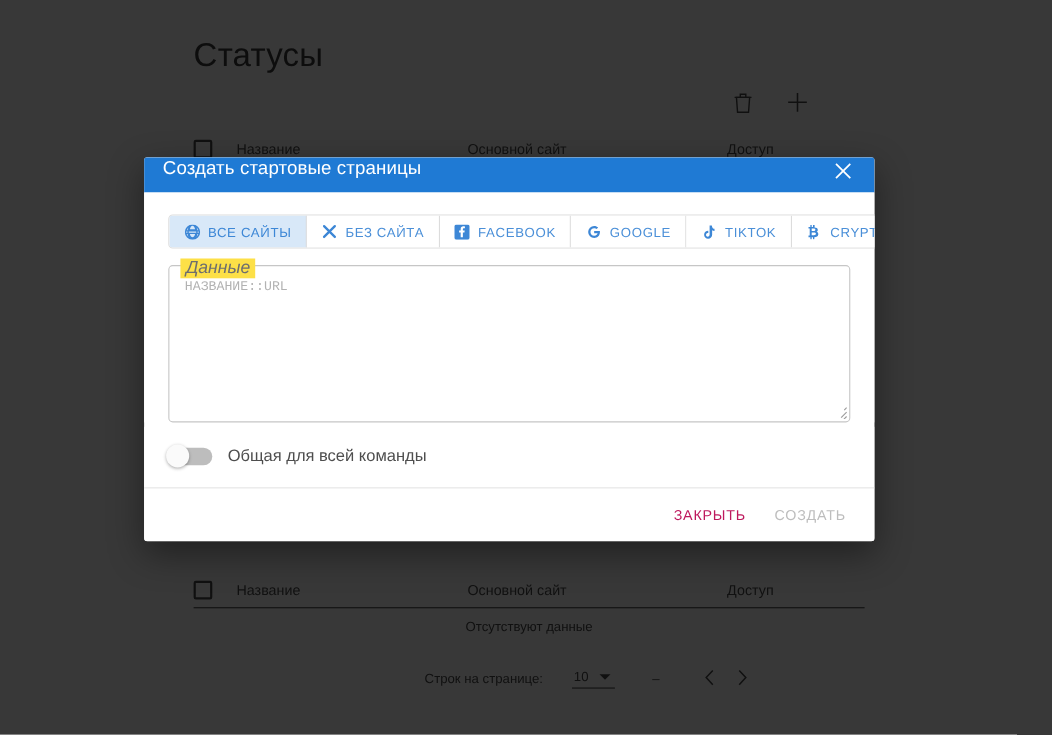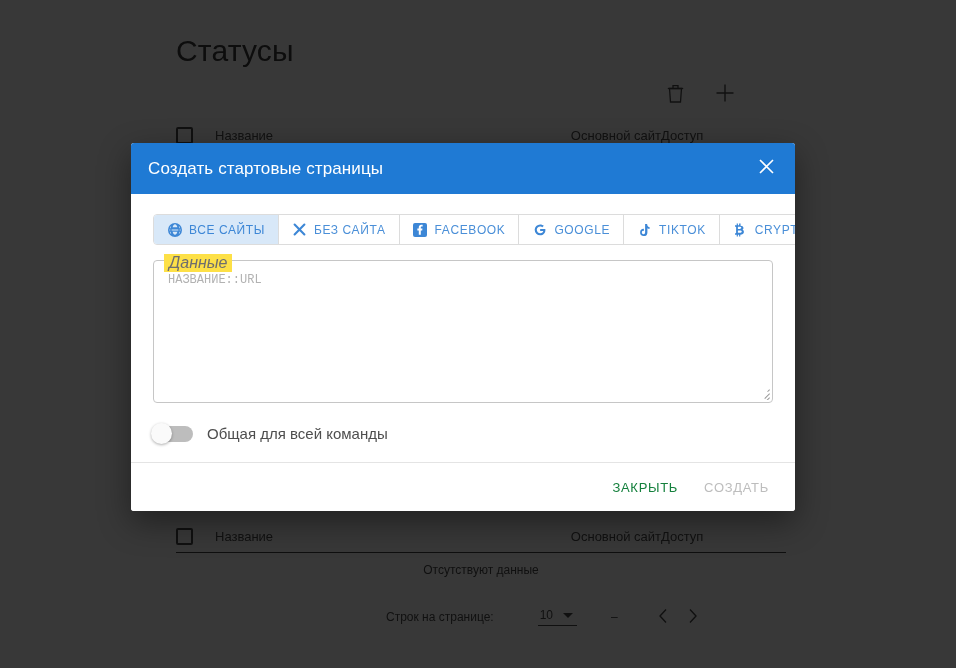--- a/index.html
+++ b/index.html
@@ -69,21 +69,21 @@
     border: 2px solid #4c4c4c;
     border-radius: 2px;
     margin-right: 22px;
     flex: none;
   }
   .bg-col {
     font-size: 13px;
     color: #4e4e4e;
   }
   .bg-col.name  { width: 210px; }
-  .bg-col.site  { width: 236px; text-align: right; }
+  .bg-col.site  { width: 236px; }
   .bg-col.acc   { width: 120px; }
 
   
   .bg-table-head-bottom {
     position: absolute;
     left: 176px;
     top: 521px;
     width: 610px;
     height: 32px;
     display: flex;
@@ -102,21 +102,21 @@
 
   .bg-pagination {
     position: absolute;
     left: 386px;
     top: 602px;
     display: flex;
     align-items: center;
     font-size: 12px;
     color: #4c4c4c;
   }
-  .bg-pag-label { margin-right: 44px; }
+  .bg-pag-label { margin-right: 26px; }
   .bg-rows-select {
     display: flex;
     align-items: center;
     gap: 10px;
     border-bottom: 1px solid #4a4a4a;
     padding: 0 4px 3px 2px;
     margin-right: 34px;
   }
   .bg-caret {
     width: 0; height: 0;
@@ -147,24 +147,24 @@
     left: 131px;
     top: 143px;
     width: 664px;
     background: #ffffff;
     border-radius: 3px;
     box-shadow: 0 11px 32px rgba(0,0,0,0.42);
     overflow: hidden;
   }
 
   .dlg-header {
-    height: 51px;
+    height: 32px;
     background: #1f7ad4;
     display: flex;
-    align-items: center;
+    align-items: flex-start;
     justify-content: space-between;
     padding: 0 14px 0 17px;
   }
   .dlg-title {
     font-size: 17px;
     color: #ffffff;
     letter-spacing: 0.1px;
   }
   .dlg-close {
     width: 30px;
@@ -317,21 +317,21 @@
   }
   .btn-text {
     background: none;
     border: none;
     font-family: "Liberation Sans", sans-serif;
     font-size: 13px;
     letter-spacing: 0.7px;
     padding: 8px 10px;
     border-radius: 3px;
     cursor: pointer;
-    color: #15803d;
+    color: #be185d;
   }
   .btn-text.disabled {
     color: #bdbdbd;
     cursor: default;
   }
 </style>
 </head>
 <body>
 
 <div id="app">

